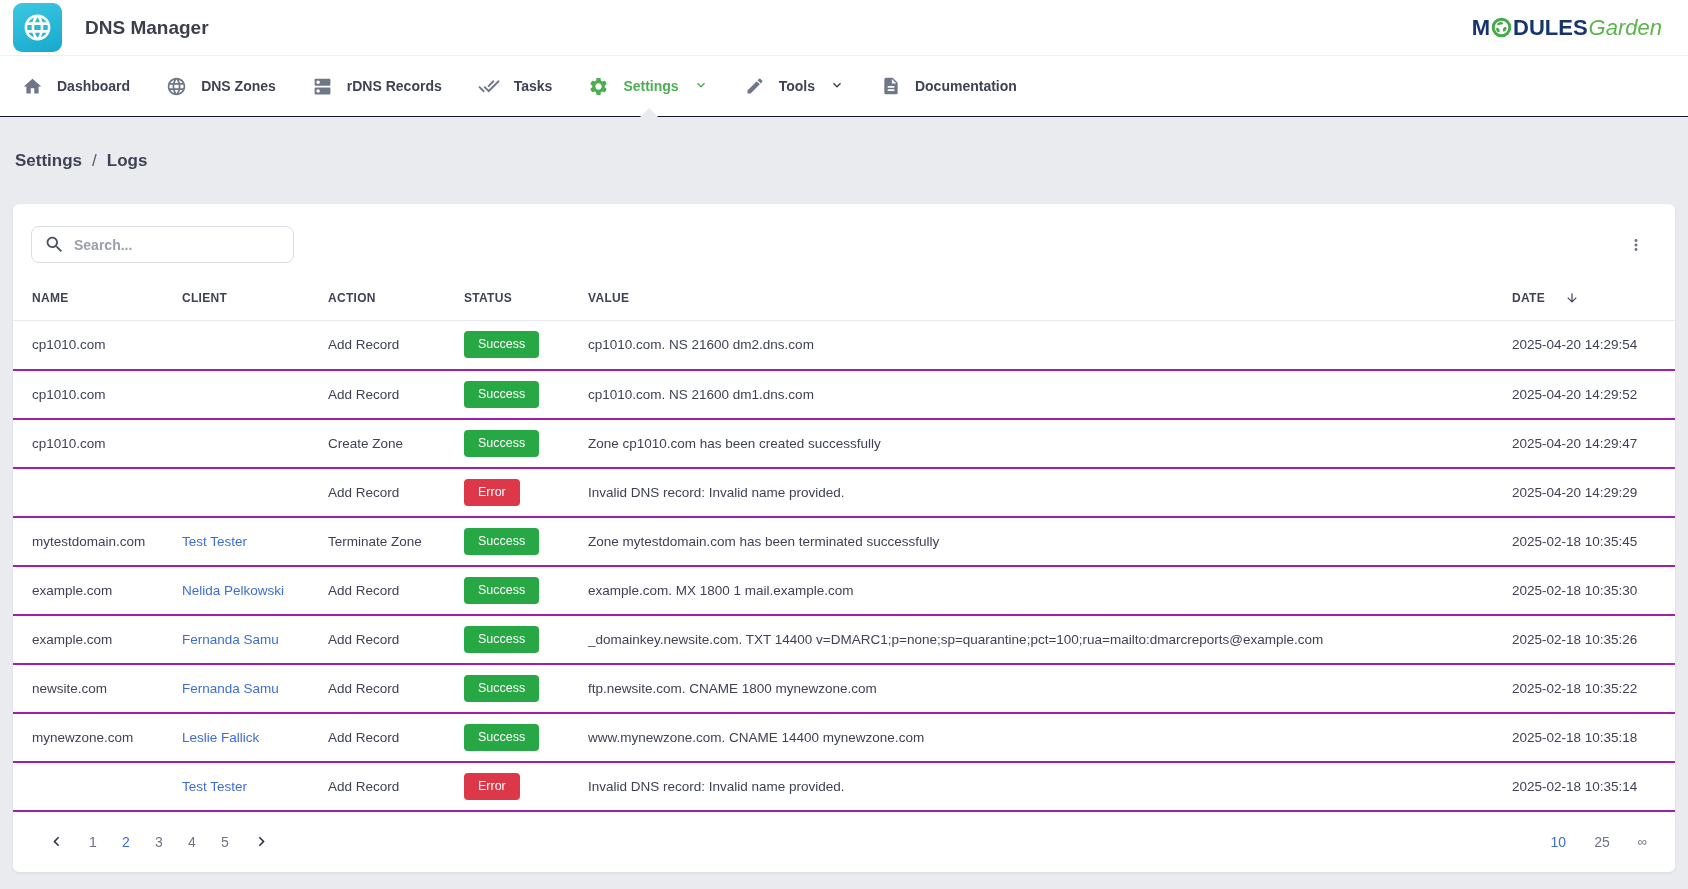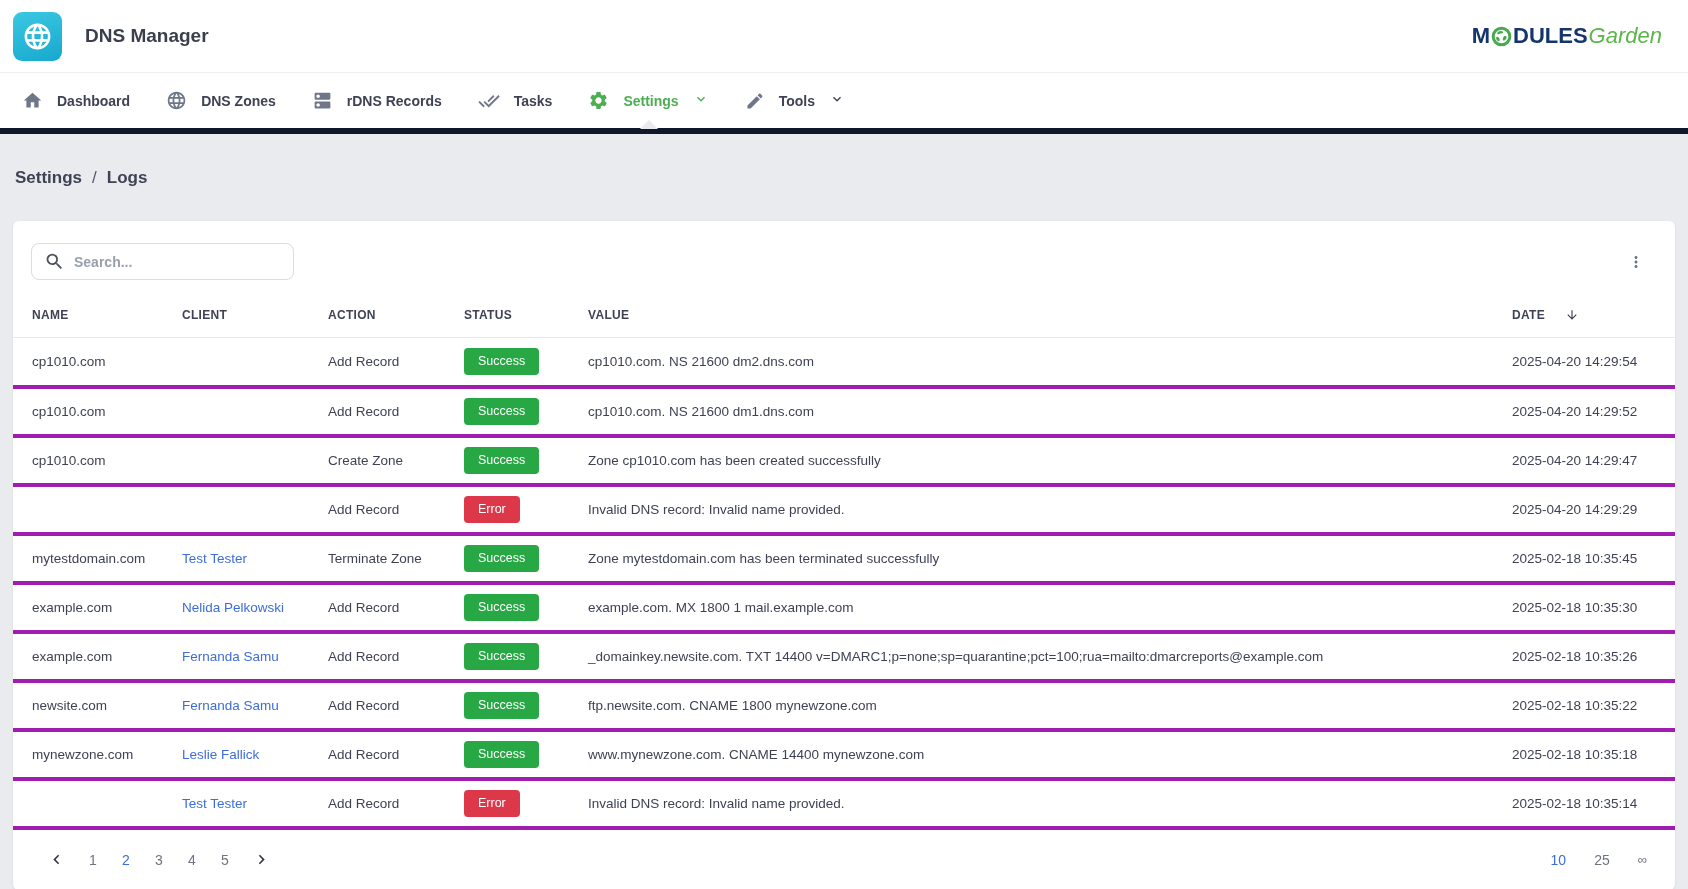--- a/index.html
+++ b/index.html
@@ -7,21 +7,21 @@
   body {
     width:1688px; height:889px;
     font-family:"Liberation Sans", sans-serif;
     background:#e9ebee;
     overflow:hidden;
     color:#3f4254;
   }
 
   
   .topbar {
-    height:73px; background:#ffffff;
+    height:56px; background:#ffffff;
     display:flex; justify-content:space-between;
     padding:0 26px 0 13px;
     border-bottom:1px solid #eef0f3;
   }
   .app-id { display:flex; align-items:center; gap:23px; }
   .app-tile {
     width:49px; height:49px; border-radius:9px;
     background:linear-gradient(160deg,#3cc8e2,#17a8cd);
     display:flex; align-items:center; justify-content:center;
     flex:0 0 auto;
@@ -31,21 +31,21 @@
   .brand { display:flex; align-items:center; }
   .brand-m, .brand-dules { font-size:22px; font-weight:700; color:#16356d; letter-spacing:0; }
   .brand-globe { margin:0 1px; display:flex; }
   .brand-garden { font-size:22px; font-weight:400; font-style:italic; color:#5cb54a; margin-left:1px; }
 
   
   .navbar {
     height:61px; background:#ffffff;
     display:flex; align-items:center;
     padding:0 4px;
-    border-bottom:6px solid #0f172a;
+    border-bottom:1px solid #0f172a;
   }
   .nav-item {
     position:relative;
     display:flex; align-items:center; gap:14px;
     height:100%; padding:0 18px;
     font-size:14px; font-weight:700; color:#3f4254;
     cursor:pointer; white-space:nowrap;
   }
   .nav-item .nav-ico { display:flex; }
   .nav-item svg { fill:#6e7687; }
@@ -98,21 +98,21 @@
   th {
     font-size:12px; font-weight:700; color:#3f4254; letter-spacing:.3px;
     text-align:left; padding:8px 10px 15px 19px;
     border-bottom:1px solid #e9eaee; cursor:pointer; white-space:nowrap;
   }
   th .sort-wrap { display:inline-flex; align-items:center; gap:20px; }
   th .sort-ico { display:inline-flex; }
   th .sort-ico svg { fill:#3f4254; }
   td {
     font-size:13.5px; color:#3f4254; height:49px;
-    padding:0 10px 0 19px; border-bottom:4px solid #a21caf;
+    padding:0 10px 0 19px; border-bottom:2px solid #a21caf;
     white-space:nowrap; overflow:hidden; text-overflow:ellipsis;
   }
   .badge {
     display:inline-block; padding:6px 14px; border-radius:4px;
     color:#fff; font-size:12.5px; line-height:1.2;
   }
   .badge.success { background:#28a745; }
   .badge.error   { background:#dc3849; }
   .client-link { color:#3d6dd8; text-decoration:none; cursor:pointer; }
 
@@ -212,20 +212,28 @@
       <svg width="20" height="20" viewBox="0 0 24 24">
           <path d="M3 17.25V21h3.75L17.81 9.94l-3.75-3.75L3 17.25zM20.71 7.04c.39-.39.39-1.02 0-1.41l-2.34-2.34c-.39-.39-1.02-.39-1.41 0l-1.83 1.83 3.75 3.75 1.83-1.83z"></path>
         </svg>
     </span>
     <span>Tools</span>
     <span class="chev">
       <svg width="16" height="16" viewBox="0 0 24 24">
           <path d="M7.41 8.59 12 13.17l4.59-4.58L18 10l-6 6-6-6 1.41-1.41z"></path>
         </svg>
     </span>
+  </div>
+  <div class="nav-item">
+    <span class="nav-ico">
+      <svg width="20" height="20" viewBox="0 0 24 24">
+          <path d="M14 2H6c-1.1 0-1.99.9-1.99 2L4 20c0 1.1.89 2 1.99 2H18c1.1 0 2-.9 2-2V8l-6-6zm2 16H8v-2h8v2zm0-4H8v-2h8v2zm-3-5V3.5L18.5 9H13z"></path>
+        </svg>
+    </span>
+    <span>Documentation</span>
   </div>
 </div>
 
 <div class="breadcrumb">
   <span>Settings</span>
   <span class="sep">/</span>
   <span>Logs</span>
 </div>
 
 <div class="card">

